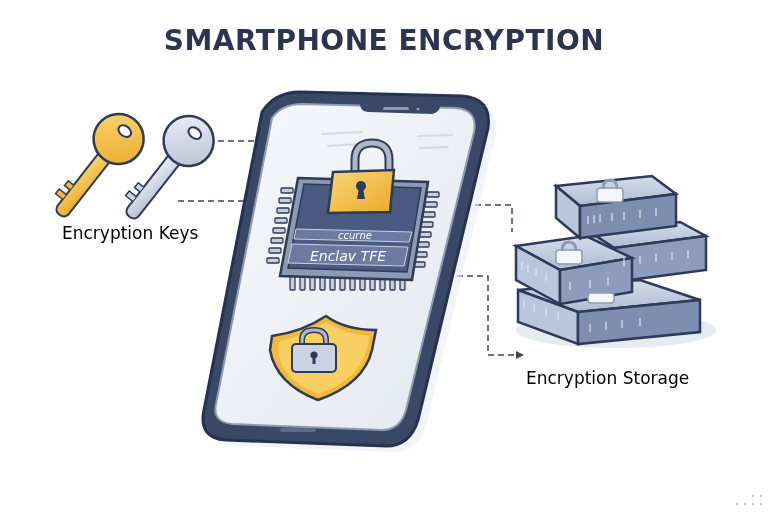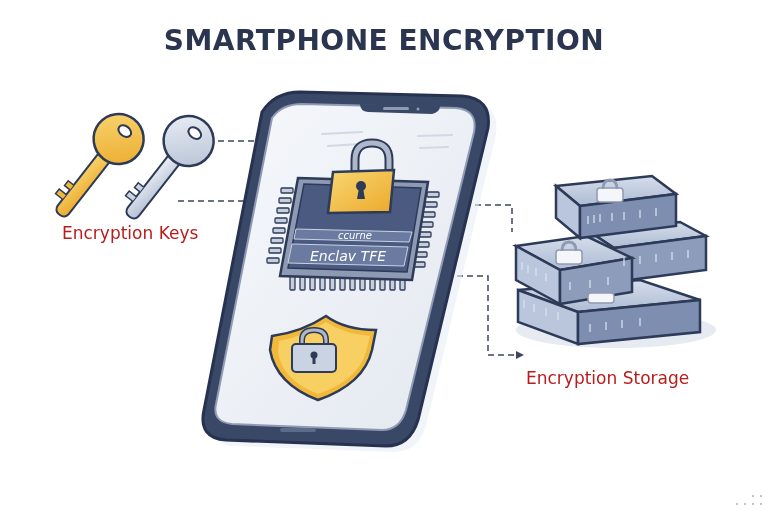--- a/index.html
+++ b/index.html
@@ -2,21 +2,21 @@
 <html><head>
 <meta charset="utf-8">
 <style>
   html, body { margin: 0; padding: 0; background: #ffffff; }
   body { width: 768px; height: 512px; position: relative; overflow: hidden; font-family: "DejaVu Sans", "Liberation Sans", sans-serif; }
   .title {
     position: absolute; left: 0; top: 24px; width: 768px; text-align: center;
     font-size: 28px; font-weight: bold; color: #2b3550; letter-spacing: 0.5px;
   }
   .label {
-    position: absolute; font-size: 17px; color: #b91c1c; font-weight: normal;
+    position: absolute; font-size: 17px; color: #000000; font-weight: normal;
   }
   .label-keys { left: 62px; top: 223px; }
   .label-storage { left: 526px; top: 368px; }
   svg.scene { position: absolute; left: 0; top: 0; }
   .watermark { position: absolute; left: 736px; top: 494px; width: 30px; height: 16px; }
 </style>
 </head>
 <body>
 
 <div class="title">SMARTPHONE ENCRYPTION</div>

